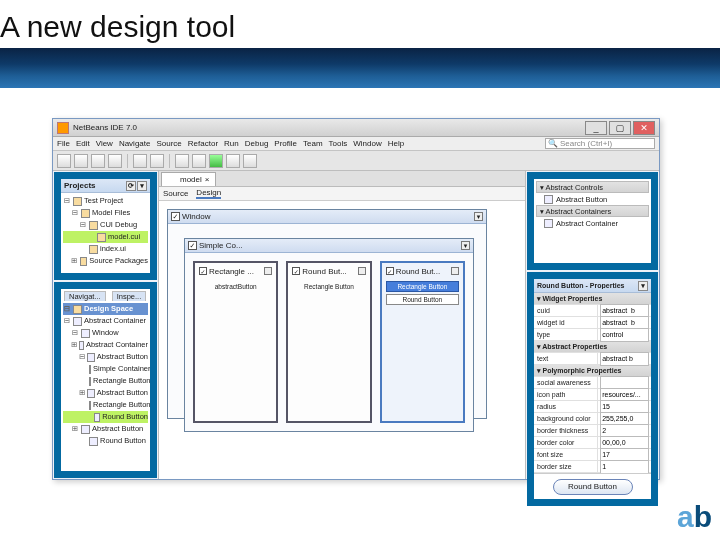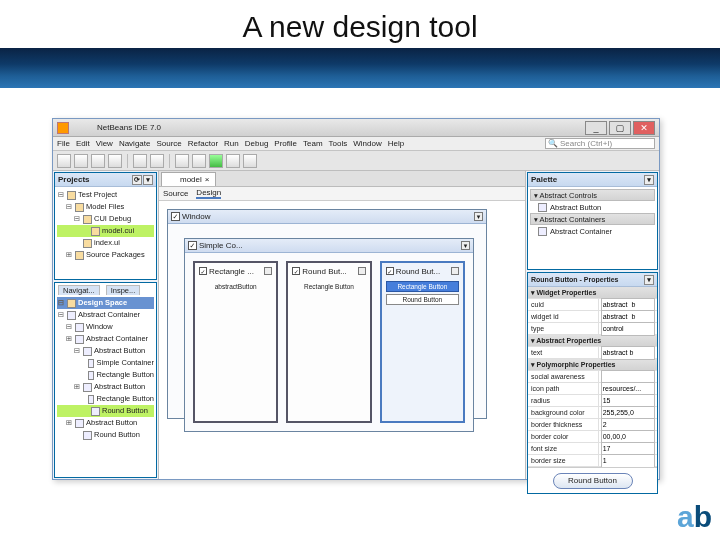--- a/index.html
+++ b/index.html
@@ -1,38 +1,38 @@
 <!DOCTYPE html>
 <html><head>
 <meta charset="utf-8">
 <style>
   * { box-sizing: border-box; font-family: Tahoma, Arial, sans-serif; }
   body { margin: 0; width: 720px; height: 540px; background: #fff; position: relative; overflow: hidden; }
-  .slide-title { font-size: 30px; text-align: center; padding: 10px 0 4px; color: #111; }
+  .slide-title { font-size: 30px; padding: 10px 0 4px; color: #111; }
   .banner { height: 40px; background: linear-gradient(to bottom, #0a2344 0%, #0e3a68 40%, #1e5e96 70%, #2b75b5 100%); }
   .ide {
     position: absolute; left: 52px; top: 118px; width: 608px; height: 362px;
     border: 1px solid #7a99c2; background: #eef2f8; font-size: 8px; color: #222;
     box-shadow: 2px 2px 6px rgba(0,0,0,0.2);
   }
   .titlebar { height: 18px; background: linear-gradient(#e9e9e9,#d0d0d0); display: flex; align-items: center; padding: 0 4px; border-bottom: 1px solid #aaa; }
   .titlebar .winicon { width: 12px; height: 12px; background: #f90; border: 1px solid #b77; margin-right: 4px; }
-  .titlebar .title { flex: 1; margin-left: 24px; }
+  .titlebar .title { flex: 1; }
   .winbtns { display: flex; gap: 2px; }
   .winbtn { width: 22px; height: 14px; border: 1px solid #888; background: #e0e0e0; display: flex; align-items: center; justify-content: center; font-size: 9px; }
   .winbtn.close { background: #e06060; color: #fff; }
   .menubar { height: 14px; background: #eee; border-bottom: 1px solid #c4c4c4; display: flex; align-items: center; padding: 0 4px; gap: 6px; }
   .menubar .spacer { flex: 1; }
   .searchbox { width: 110px; height: 11px; border: 1px solid #aaa; background: #fff; padding: 0 2px; display:flex; align-items:center; gap:2px; }
   .toolbar { height: 20px; background: #e6e6e6; border-bottom: 1px solid #bdbdbd; display: flex; align-items: center; padding: 0 4px; gap: 3px; }
   .tbtn { width: 14px; height: 14px; border: 1px solid #aaa; background: linear-gradient(#fff,#ddd); }
   .tsep { width: 1px; height: 14px; background: #bbb; margin: 0 2px; }
   .main { display: flex; height: calc(100% - 52px); }
   .leftcol { width: 106px; display: flex; flex-direction: column; border-right: 1px solid #bdbdbd; }
-  .panel { background: #fff; border: 1px solid #0369a1; margin: 1px; display:flex; flex-direction:column; }
+  .panel { background: #fff; border: 7px solid #0369a1; margin: 1px; display:flex; flex-direction:column; }
   .panel-hdr { background: linear-gradient(#dce7f6,#c7d9f0); border-bottom: 1px solid #a8bdd8; height: 14px; display: flex; align-items: center; padding: 0 3px; font-weight: bold; }
   .panel-hdr .phspace { flex:1; }
   .panel-hbtn { width: 10px; height: 10px; border: 1px solid #888; background:#eee; margin-left:1px; font-size:7px; display:flex; align-items:center; justify-content:center;}
   .tree { flex:1; overflow:hidden; padding: 2px; font-size: 7.5px; line-height: 12px; }
   .tree .tn { display: flex; align-items: center; gap: 2px; white-space: nowrap; }
   .tree .tog { width: 8px; text-align: center; color: #666; }
   .tree .ic { width: 9px; height: 9px; border: 1px solid #888; background: #f8dca0; }
   .tree .ic.fl { background:#eef; }
   .tree .sel { background:#bef264; }
   .ind1{padding-left:8px;} .ind2{padding-left:16px;} .ind3{padding-left:24px;}
@@ -297,25 +297,20 @@
                   <div class="child">Round Button</div>
                 </div>
               </div>
           </div>
         </div>
       </div>
     </div>
 
     <div class="rightcol">
       <div class="panel" style="flex:0 0 98px;">
-        <div class="panel-hdr">
-          <span>Palette</span>
-          <span class="phspace"></span>
-          <span class="panel-hbtn">▾</span>
-        </div>
         <div class="palette-body" id="palette">
             <div class="pcat">▾ Abstract Controls</div>
             <div class="pitem">
               <span class="pi-ic"></span>
               <span>Abstract Button</span>
             </div>
             <div class="pcat">▾ Abstract Containers</div>
             <div class="pitem">
               <span class="pi-ic"></span>
               <span>Abstract Container</span>

